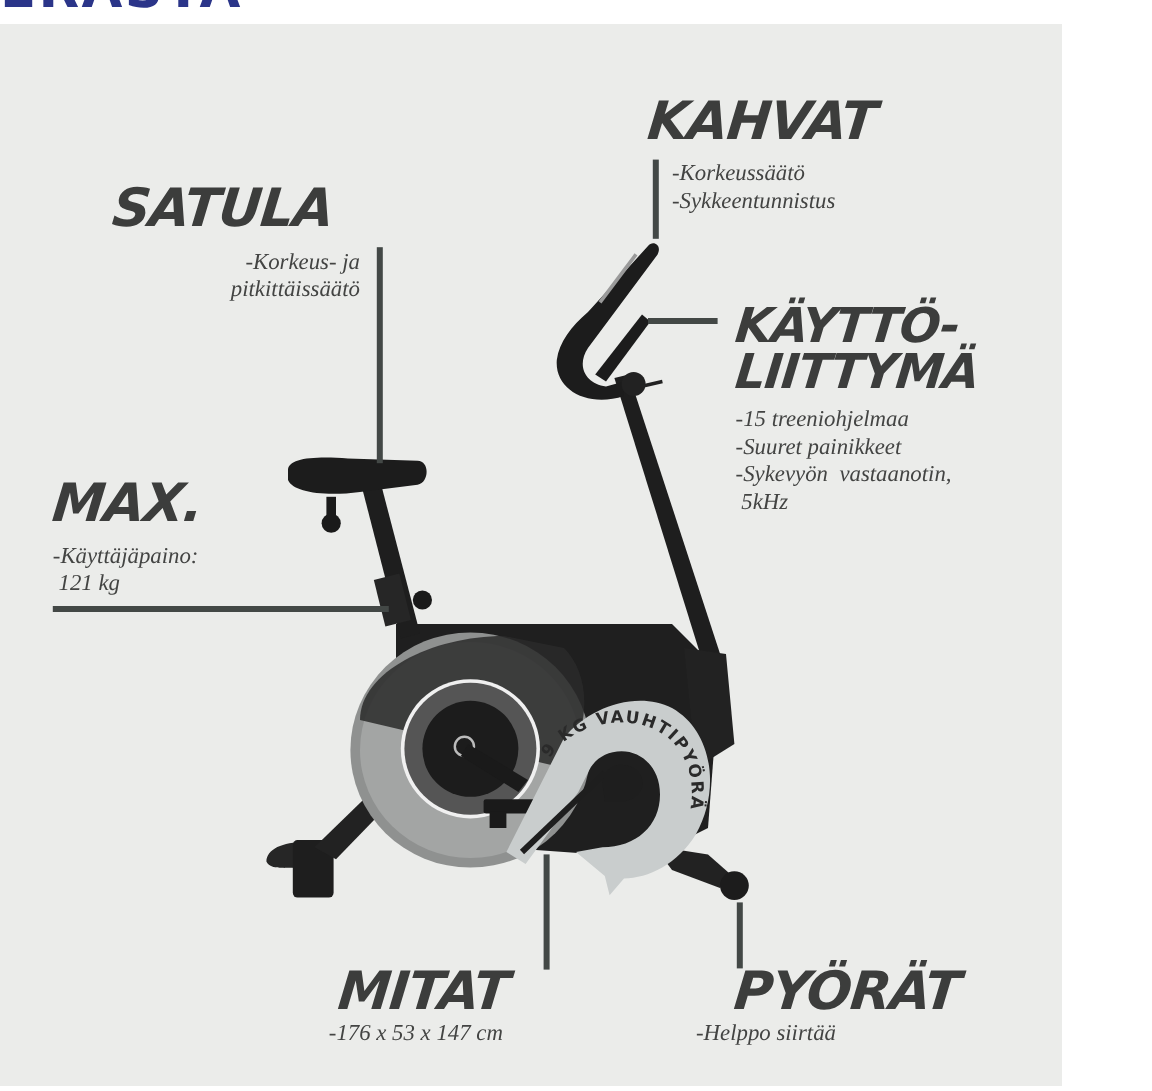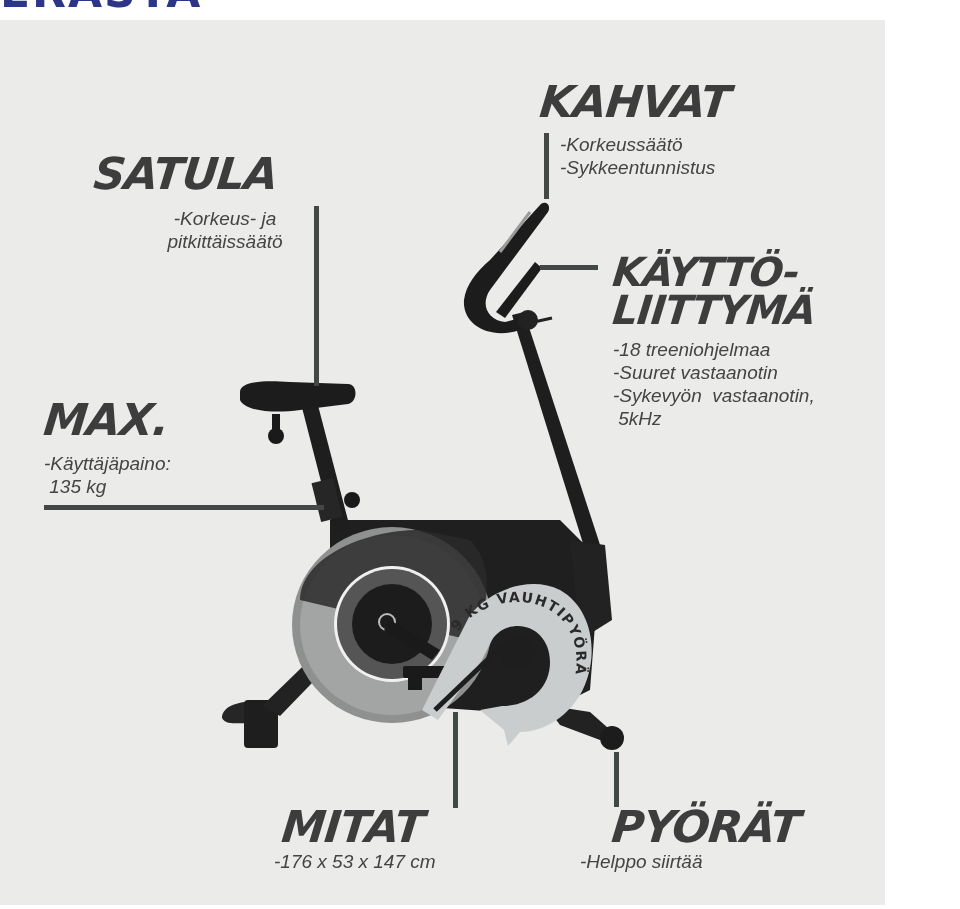--- a/index.html
+++ b/index.html
@@ -15,21 +15,21 @@
       position: absolute; left: 0; top: 20px; width: 885px; height: 885px;
       background: #ebecea;
     }
     .title {
       position: absolute; font-family: "DejaVu Sans", sans-serif;
       font-weight: bold; font-style: italic; color: #3c3d3c;
       letter-spacing: -1px; line-height: 1;
       transform: skewX(-6deg);
     }
     .desc {
-      position: absolute; font-family: Liberation Sans, sans-serif;
+      position: absolute; font-family: Liberation Serif, serif;
       font-style: italic; color: #434443; font-size: 19px; line-height: 23px;
       white-space: pre;
     }
     .line { position: absolute; background: #434846; }
 
     svg.bike { position: absolute; left: 0; top: 0; }
   </style>
 </head>
 <body>
 
@@ -90,34 +90,34 @@
   </text>
 </svg>
 
 <div class="title" style="left:540px;top:80px;font-size:44px">KAHVAT</div>
 <div class="line" style="left:544px;top:133px;width:5px;height:66px"></div>
 <div class="desc" style="left:560px;top:133px"><span>-Korkeussäätö</span>
 <span>-Sykkeentunnistus</span></div>
 
 <div class="title" style="left:94px;top:152px;font-size:44px">SATULA</div>
 <div class="line" style="left:314px;top:206px;width:5px;height:180px"></div>
-<div class="desc" style="left:150px;top:207px;text-align:center;width:150px"><span>-Korkeus- ja</span>
+<div class="desc" style="left:150px;top:207px;text-align:right;width:150px"><span>-Korkeus- ja</span>
 <span>pitkittäissäätö</span></div>
 
 <div class="line" style="left:540px;top:265px;width:58px;height:5px"></div>
 <div class="title" style="left:613px;top:252px;font-size:40px">KÄYTTÖ-</div>
 <div class="title" style="left:613px;top:290px;font-size:40px">LIITTYMÄ</div>
-<div class="desc" style="left:613px;top:338px"><span>-18 treeniohjelmaa</span>
-<span>-Suuret vastaanotin</span>
+<div class="desc" style="left:613px;top:338px"><span>-15 treeniohjelmaa</span>
+<span>-Suuret painikkeet</span>
 <span>-Sykevyön  vastaanotin,</span>
 <span> 5kHz</span></div>
 
 <div class="title" style="left:44px;top:398px;font-size:44px">MAX.</div>
 <div class="desc" style="left:44px;top:452px"><span>-Käyttäjäpaino:</span>
-<span> 135 kg</span></div>
+<span> 121 kg</span></div>
 <div class="line" style="left:44px;top:505px;width:280px;height:5px"></div>
 
 <div class="line" style="left:453px;top:712px;width:5px;height:96px"></div>
 <div class="title" style="left:282px;top:805px;font-size:44px">MITAT</div>
 <div class="desc" style="left:274px;top:850px"><span>-176 x 53 x 147 cm</span></div>
 
 <div class="line" style="left:614px;top:752px;width:5px;height:55px"></div>
 <div class="title" style="left:612px;top:805px;font-size:44px">PYÖRÄT</div>
 <div class="desc" style="left:580px;top:850px"><span>-Helppo siirtää</span></div>
 

